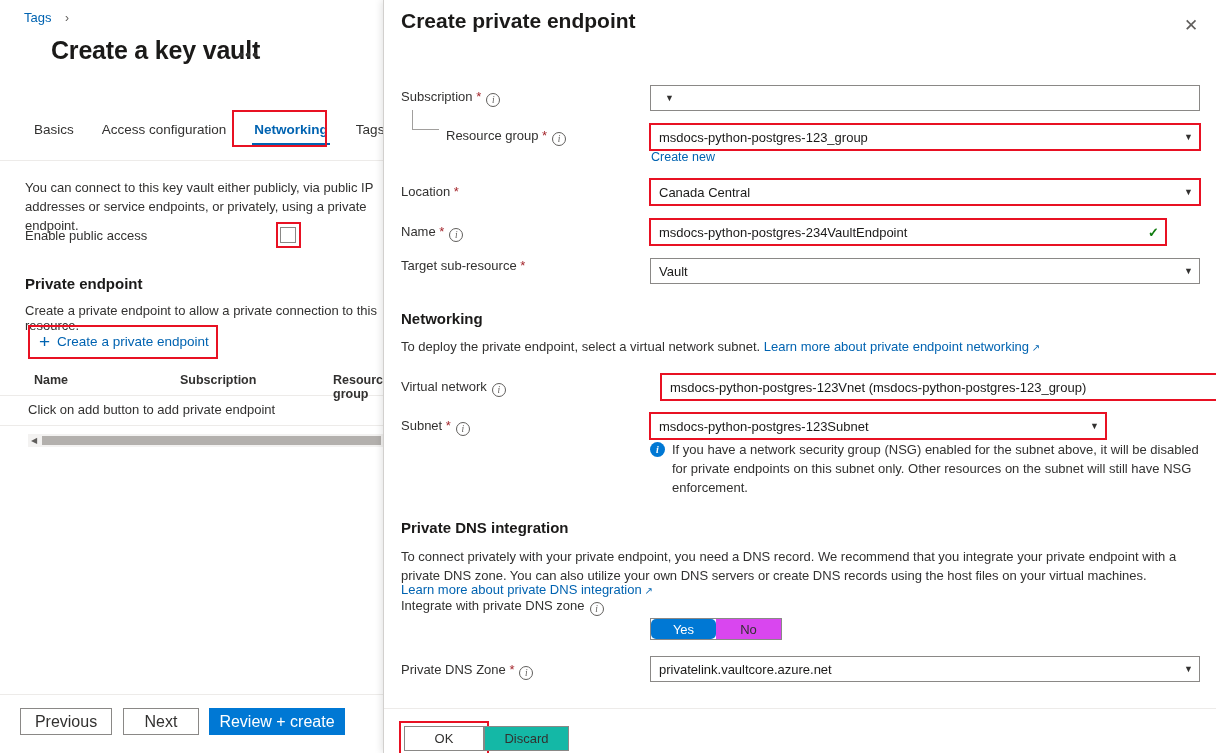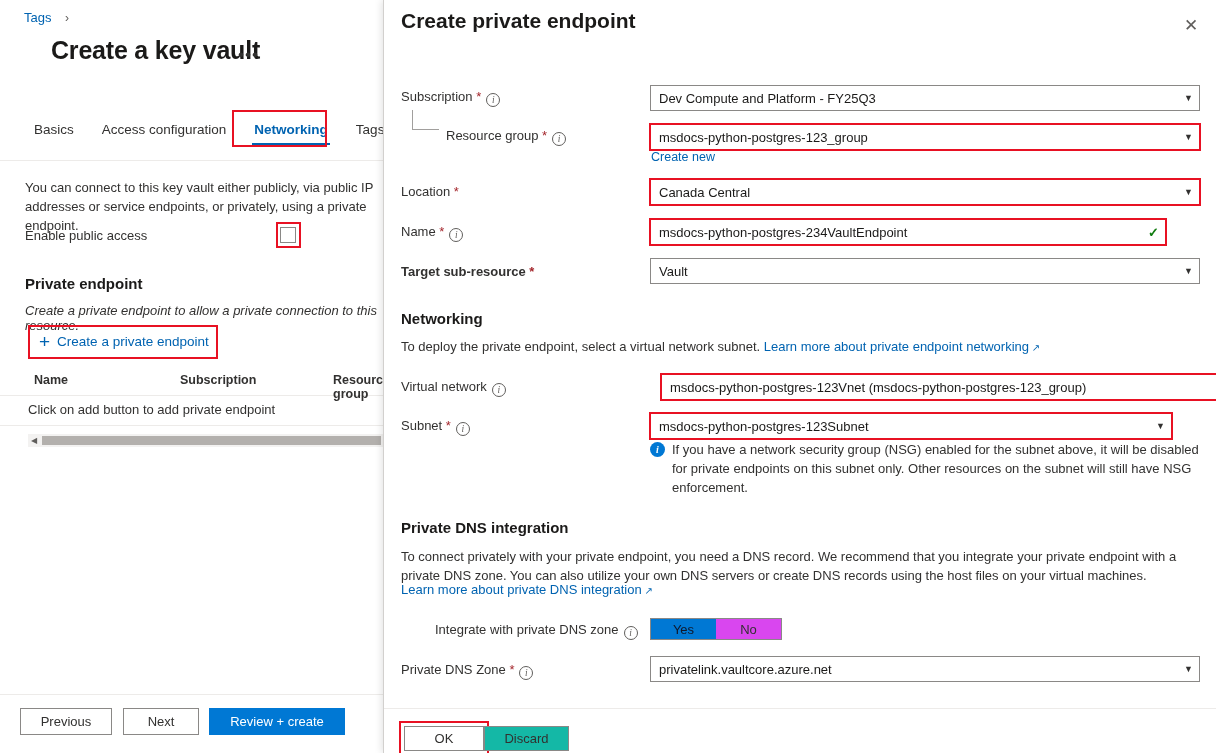--- a/index.html
+++ b/index.html
@@ -60,21 +60,21 @@
   }
   .checkbox-highlight {
     position: absolute; left: 276px; top: 222px; width: 25px; height: 26px;
     border: 2px solid #e81123;
   }
 
   .section-h {
     position: absolute; left: 25px; top: 275px; font-size: 15px; font-weight: 600; color: #1b1a19;
   }
   .section-p {
-    position: absolute; left: 25px; top: 303px; width: 358px; font-size: 13px; color: #323130; font-style: italic;
+    position: absolute; left: 25px; top: 303px; width: 358px; font-size: 13px; color: #323130;
   }
   .create-pe-btn {
     position: absolute; left: 33px; top: 330px; display: flex; align-items: center; gap: 7px;
     color: #0063b1; font-size: 13.5px; cursor: pointer; padding: 4px 6px;
   }
   .create-pe-btn .plus { color: #0063b1; font-size: 19px; line-height: 14px; font-weight: 500; }
   .create-pe-highlight {
     position: absolute; left: 28px; top: 325px; width: 190px; height: 34px; border: 2px solid #e81123;
   }
 
@@ -95,21 +95,21 @@
     position: absolute; left: 28px; top: 434px; width: 355px; height: 13px;
     background: #f3f2f1; display: flex; align-items: center;
   }
   .hscroll .arrow { width: 12px; text-align: center; font-size: 8px; color: #605e5c; }
   .hscroll .thumb { height: 9px; background: #b3b0ad; flex: 1; margin: 0 2px; }
 
   
   .left-footer-sep { position: absolute; left: 0; top: 694px; width: 383px; height: 1px; background: #edebe9; }
   .btn {
     font-family: "Liberation Sans", sans-serif;
-    font-size: 13px; border: 1px solid #8a8886; background: #fff; color: #323130;
+    font-size: 16px; border: 1px solid #8a8886; background: #fff; color: #323130;
     height: 27px; padding: 0 0; cursor: pointer;
   }
   .btn.primary { background: #0078d4; border-color: #0078d4; color: #fff; }
   .btn-prev { position: absolute; left: 20px; top: 708px; width: 92px; }
   .btn-next { position: absolute; left: 123px; top: 708px; width: 76px; }
   .btn-review { position: absolute; left: 209px; top: 708px; width: 136px; }
 
   
   .panel {
     position: absolute; left: 383px; top: 0; width: 833px; height: 753px;
@@ -169,21 +169,21 @@
 
   
   .toggle {
     position: absolute; left: 649px; top: 619px; width: 132px; height: 22px;
     border: 1px solid #8a8886; display: flex; overflow: hidden;
   }
   .toggle .opt {
     flex: 1; display: flex; align-items: center; justify-content: center;
     font-size: 13px; cursor: pointer; color: #323130; background: #d946ef;
   }
-  .toggle .opt.on { background: #0078d4; color: #0f172a; border-radius: 0; }
+  .toggle .opt.on { background: #0078d4; color: #ffffff; border-radius: 5px; }
 
   
   .panel-footer-sep { position: absolute; left: 0; top: 708px; width: 833px; height: 1px; background: #edebe9; }
   .btn-ok {
     position: absolute; left: 20px; top: 726px; width: 80px; height: 25px;
     background: #fff; border: 1px solid #8a8886; color: #323130; font-size: 13px; cursor: pointer;
   }
   .ok-highlight { position: absolute; left: 15px; top: 721px; width: 90px; height: 35px; border: 2px solid #e81123; }
   .btn-discard {
     position: absolute; left: 100px; top: 726px; width: 85px; height: 25px;
@@ -251,21 +251,20 @@
 
   <div class="panel">
 
     <div class="panel-title">Create private endpoint</div>
     <div class="panel-close">✕</div>
 
     <div class="lbl" style="left:17px; top:89px;">
       <span>Subscription</span><span class="req"> *</span><span class="info-ico">i</span>
     </div>
     <div class="fld" style="left:266px; top:85px; width:550px;">
-      <span class="val">Dev Compute and Platform - FY25Q3</span>
       <span class="caret">▼</span>
     </div>
 
     <div class="tree-elbow" style="left:28px; top:110px; width:27px; height:20px;"></div>
     <div class="lbl" style="left:62px; top:128px;">
       <span>Resource group</span><span class="req"> *</span><span class="info-ico">i</span>
     </div>
     <div class="fld red" style="left:265px; top:123px; width:552px;">
       <span class="val">msdocs-python-postgres-123_group</span>
       <span class="caret">▼</span>
@@ -281,21 +280,21 @@
     </div>
 
     <div class="lbl" style="left:17px; top:224px;">
       <span>Name</span><span class="req"> *</span><span class="info-ico">i</span>
     </div>
     <div class="fld red" style="left:265px; top:218px; width:518px;">
       <span class="val">msdocs-python-postgres-234VaultEndpoint</span>
       <span class="chk-ok">✓</span>
     </div>
 
-    <div class="lbl" style="left:17px; top:264px;font-weight:bold;">
+    <div class="lbl" style="left:17px; top:258px;">
       <span>Target sub-resource</span><span class="req"> *</span>
     </div>
     <div class="fld" style="left:266px; top:258px; width:550px;">
       <span class="val">Vault</span>
       <span class="caret">▼</span>
     </div>
 
     <div class="sec-head" style="left:17px; top:310px;">Networking</div>
     <div class="para" style="left:17px; top:337px; width:800px;">
       <span>To deploy the private endpoint, select a virtual network subnet.</span>
@@ -306,35 +305,35 @@
       <span>Virtual network</span><span class="info-ico">i</span>
     </div>
     <div class="fld red" style="left:276px; top:373px; width:608px;align-items:center;">
       <span class="val">msdocs-python-postgres-123Vnet (msdocs-python-postgres-123_group)</span>
       <span class="caret">▼</span>
     </div>
 
     <div class="lbl" style="left:17px; top:418px;">
       <span>Subnet</span><span class="req"> *</span><span class="info-ico">i</span>
     </div>
-    <div class="fld red" style="left:265px; top:412px; width:524px;">
+    <div class="fld red" style="left:265px; top:412px; width:458px;">
       <span class="val">msdocs-python-postgres-123Subnet</span>
       <span class="caret">▼</span>
     </div>
 
     <div class="info-box" style="left:266px; top:440px; width:552px;">
       <span class="bi">i</span>
       <span>If you have a network security group (NSG) enabled for the subnet above, it will be disabled for private endpoints on this subnet only. Other resources on the subnet will still have NSG enforcement.</span>
     </div>
 
     <div class="sec-head" style="left:17px; top:519px;">Private DNS integration</div>
     <div class="para" style="left:17px; top:547px; width:798px;">To connect privately with your private endpoint, you need a DNS record. We recommend that you integrate your private endpoint with a private DNS zone. You can also utilize your own DNS servers or create DNS records using the host files on your virtual machines.</div>
     <div class="link link-ext" style="position:absolute; left:17px; top:582px; font-size:13px;">Learn more about private DNS integration</div>
 
-    <div class="lbl" style="left:17px; top:622px;margin-left:34px;">
+    <div class="lbl" style="left:17px; top:598px;">
       <span>Integrate with private DNS zone</span><span class="info-ico">i</span>
     </div>
     <div class="toggle" style="left:266px; top:618px;">
       <div class="opt on">Yes</div>
       <div class="opt">No</div>
     </div>
 
     <div class="lbl" style="left:17px; top:662px;">
       <span>Private DNS Zone</span><span class="req"> *</span><span class="info-ico">i</span>
     </div>

